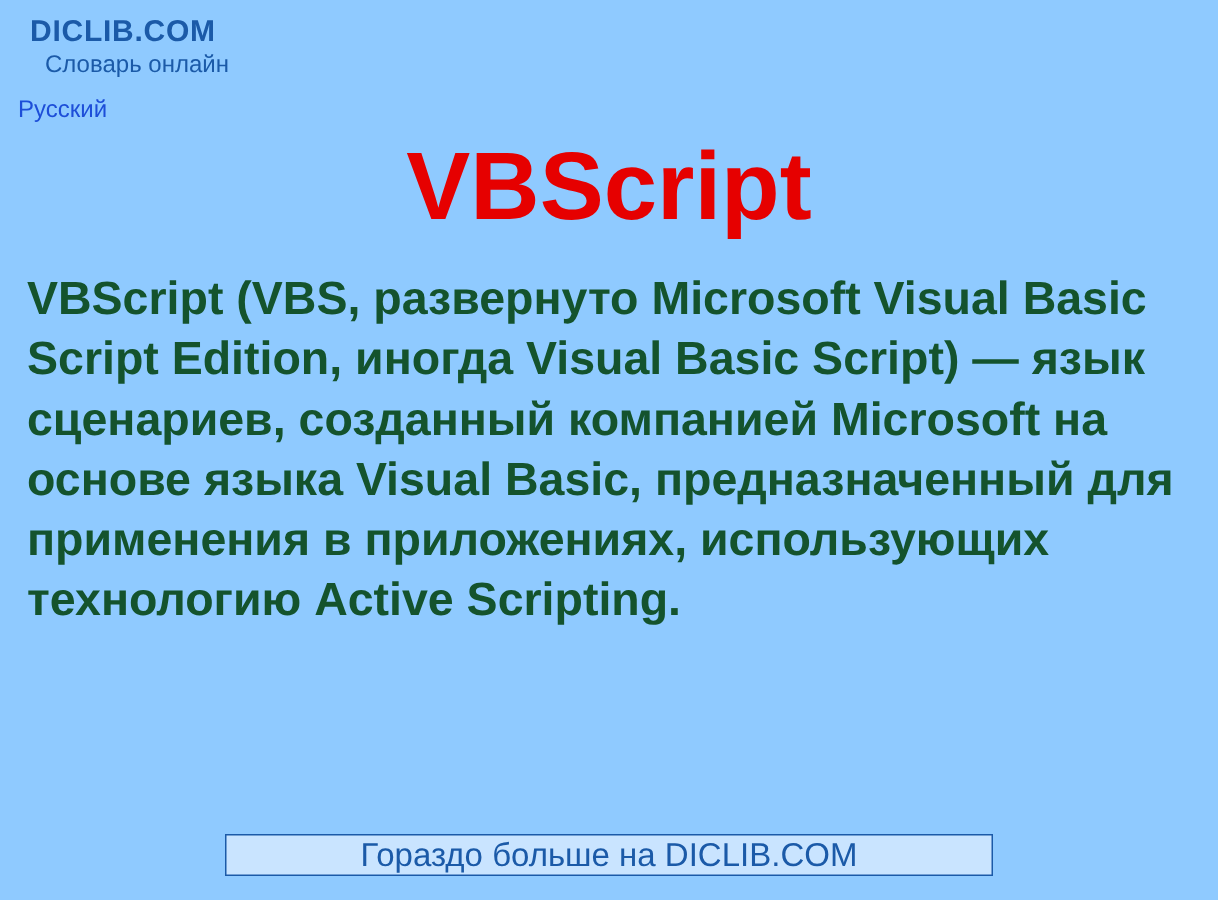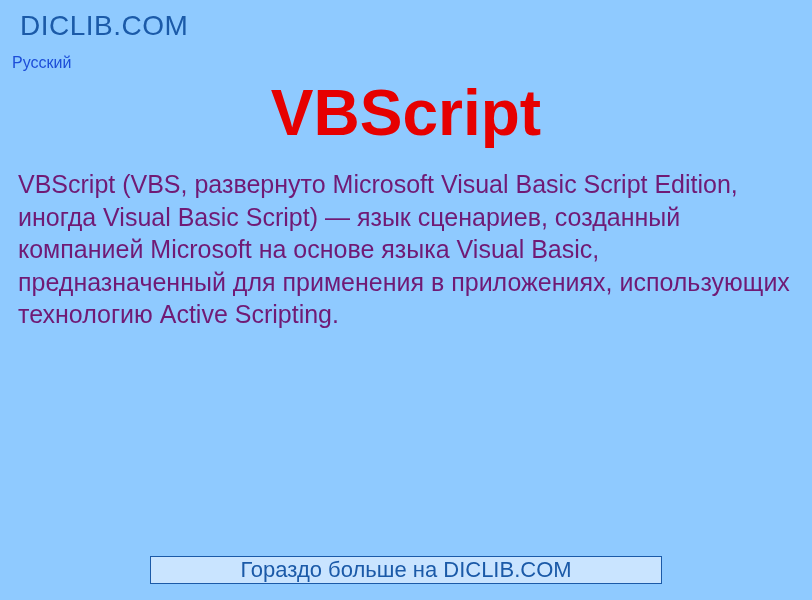--- a/index.html
+++ b/index.html
@@ -11,22 +11,22 @@
       width: 812px;
       height: 600px;
       background: #8fcaff;
       font-family: Arial, Helvetica, sans-serif;
       overflow: hidden;
     }
     .header {
       padding: 10px 20px 4px 20px;
     }
     .site-name {
-      font-size: 28px;
-      font-weight: normal;
+      font-size: 20px;
+      font-weight: bold;
       color: #1b5aa8;
       letter-spacing: 0.5px;
     }
     .tagline {
       font-size: 16px;
       color: #1b5aa8;
       margin-left: 10px;
       margin-top: 2px;
     }
     .lang-row {
@@ -38,24 +38,25 @@
     }
     .title {
       text-align: center;
       color: #e60000;
       font-size: 64px;
       font-weight: bold;
       margin-top: 4px;
       margin-bottom: 18px;
     }
     .body-text {
-      color: #701a75;
-      font-size: 25px;
+      color: #14532d;
+      font-size: 31px;
       line-height: 1.3;
       padding: 0 18px;
+      font-weight: bold;
     }
     .cta-box {
       position: absolute;
       left: 50%;
       transform: translateX(-50%);
       bottom: 16px;
       width: 512px;
       border: 1px solid #1b5aa8;
       background: #c9e4ff;
       padding: 0 10px;
@@ -66,20 +67,21 @@
       font-size: 22px;
       text-decoration: none;
       cursor: pointer;
     }
   </style>
 </head>
 <body>
 
 <div class="header">
   <div class="site-name">DICLIB.COM</div>
+  <div class="tagline">Словарь онлайн</div>
 </div>
 
 <div class="lang-row">
   <span class="lang">Русский</span>
 </div>
 
 <h1 class="title">VBScript</h1>
 
 <div class="body-text">VBScript (VBS, развернуто Microsoft Visual Basic Script Edition, иногда Visual Basic Script) — язык сценариев, созданный компанией Microsoft на основе языка Visual Basic, предназначенный для применения в приложениях, использующих технологию Active Scripting.</div>
 

